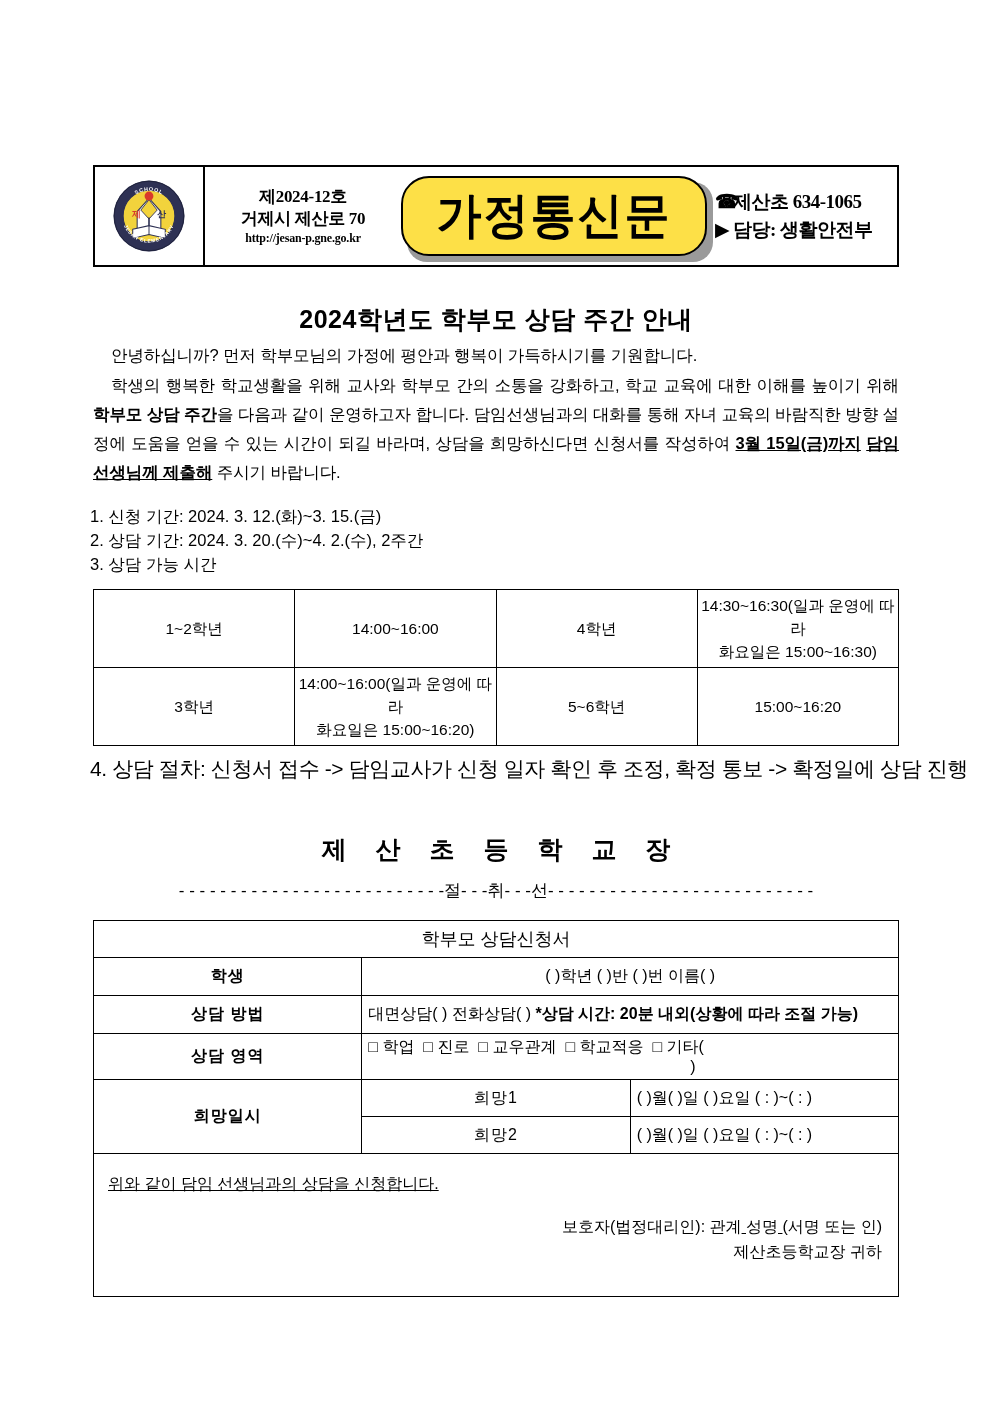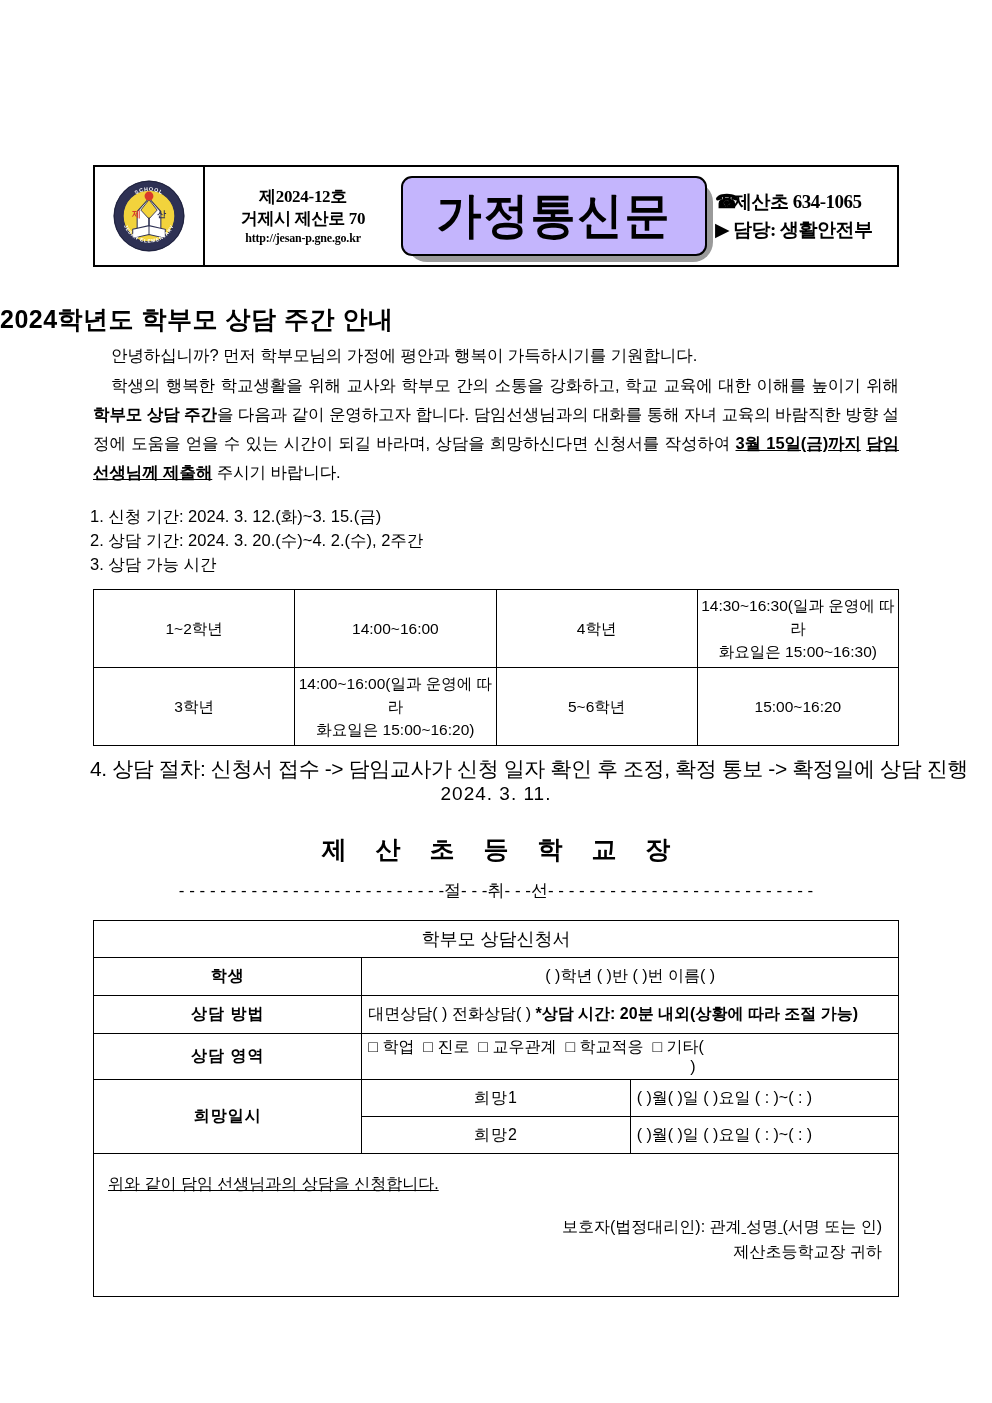--- a/index.html
+++ b/index.html
@@ -92,22 +92,22 @@
     margin-left: 6px;
     margin-top: 6px;
     background: #9a9a9a;
     border-radius: 20px;
   }
   .title-box {
     position: relative;
     width: 306px;
     height: 80px;
     border: 2px solid #000;
-    border-radius: 11px;
-    background: #c4b5fd;
+    border-radius: 28px;
+    background: #fde047;
     box-sizing: border-box;
     display: flex;
     align-items: center;
     justify-content: center;
   }
   .title-box-text {
     font-family: "Liberation Serif", "DejaVu Serif", serif;
     font-size: 45px;
     font-weight: bold;
     letter-spacing: 2px;
@@ -136,20 +136,21 @@
     display: inline-block;
     width: 18px;
   }
 
   
   .doc-title {
     position: absolute;
     left: 0;
     top: 303px;
     width: 992px;
+    text-align: center;
     font-size: 25px;
     font-weight: bold;
     letter-spacing: 0.5px;
   }
   .para {
     position: absolute;
     left: 93px;
     width: 806px;
     font-size: 16.5px;
     line-height: 29px;
@@ -395,21 +396,20 @@
         <td>5~6학년</td>
         <td>
           <div>15:00~16:20</div>
           <div></div>
         </td>
       </tr>
     </tbody>
   </table>
 
   <div class="step4">4. 상담 절차: 신청서 접수 -&gt; 담임교사가 신청 일자 확인 후 조정, 확정 통보 -&gt; 확정일에 상담 진행</div>
-  <div class="datestamp">2024. 3. 11.</div>
   <div class="schoolname">제 산 초 등 학 교 장</div>
 
   <div class="cutline">- - - - - - - - - - - - - - - - - - - - - - - - - -절- - -취- - -선- - - - - - - - - - - - - - - - - - - - - - - - - -</div>
 
   <table class="appform">
     <tbody>
       <tr>
         <td class="form-title" colspan="3">학부모 상담신청서</td>
       </tr>
       <tr class="r-student">

